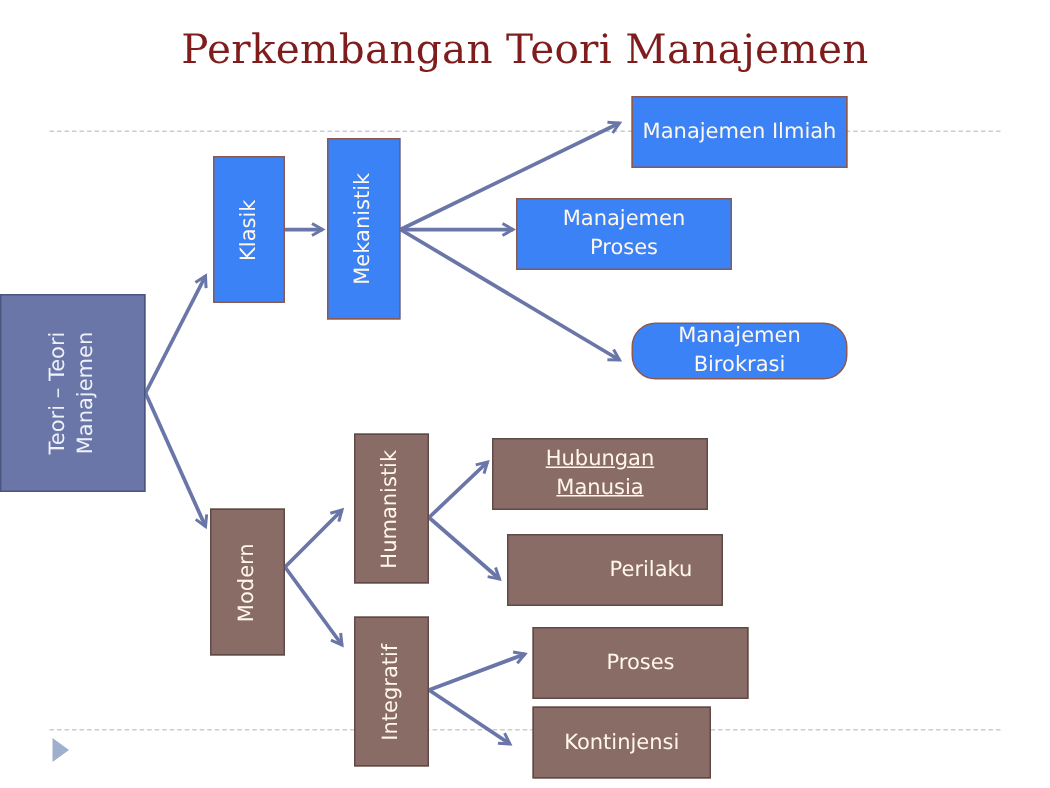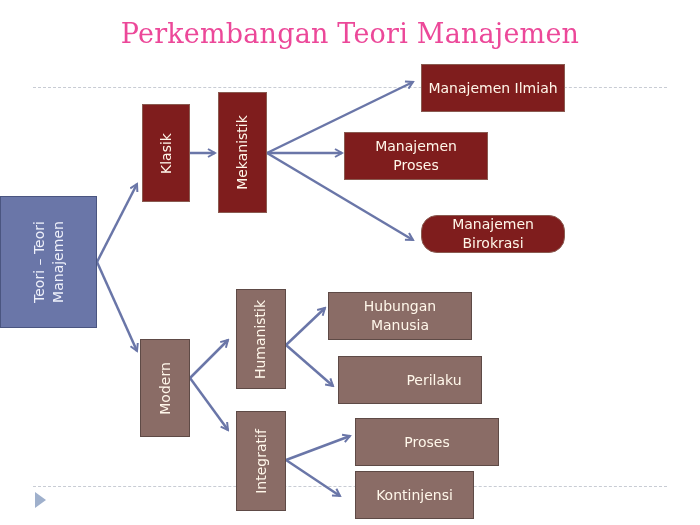--- a/index.html
+++ b/index.html
@@ -1,20 +1,20 @@
 <!DOCTYPE html>
 <html><head>
 <meta charset="utf-8">
 <style>
   html, body { margin:0; padding:0; }
   body { width:700px; height:525px; background:#ffffff; position:relative; overflow:hidden; font-family:"DejaVu Sans", sans-serif; }
-  .title { position:absolute; left:0; top:18px; width:700px; text-align:center; font-family:"DejaVu Serif", serif; font-size:27px; color:#ec4899; letter-spacing:0.2px; }
+  .title { position:absolute; left:0; top:18px; width:700px; text-align:center; font-family:"DejaVu Serif", serif; font-size:27px; color:#7f1d1d; letter-spacing:0.2px; }
   .rule { position:absolute; left:33px; width:634px; height:0; border-top:1px dashed #c8ccd4; }
   .box { position:absolute; box-sizing:border-box; display:flex; align-items:center; justify-content:center; text-align:center; color:#fff7ea; font-size:14px; line-height:19px; }
-  .klasik { background:#7f1d1d; border:1px solid #8a5a50; }
+  .klasik { background:#3b82f6; border:1px solid #8a5a50; }
   .modern { background:#8a6c66; border:1px solid #5e4a46; }
   .root { background:#6a76a8; border:1px solid #4a5580; color:#eef0fa; }
   .vert span { display:inline-block; transform:rotate(-90deg); white-space:nowrap; }
   svg.arrows { position:absolute; left:0; top:0; }
   .play { position:absolute; left:35px; top:492px; width:0; height:0; border-top:8px solid transparent; border-bottom:8px solid transparent; border-left:11px solid #9fb0cc; }
 </style>
 </head>
 <body>
 
 <div class="title">Perkembangan Teori Manajemen</div>
@@ -66,21 +66,21 @@
 <div class="box modern vert" style="left:140px; top:339px; width:50px; height:98px;">
   <span>Modern</span>
 </div>
 <div class="box modern vert" style="left:236px; top:289px; width:50px; height:100px;">
   <span>Humanistik</span>
 </div>
 <div class="box modern vert" style="left:236px; top:411px; width:50px; height:100px;">
   <span>Integratif</span>
 </div>
 <div class="box modern" style="left:328px; top:292px; width:144px; height:48px;">
-  <span style="width:80px;">Hubungan Manusia</span>
+  <span style="width:80px;text-decoration:underline;">Hubungan Manusia</span>
 </div>
 <div class="box modern" style="left:338px; top:356px; width:144px; height:48px;padding-left:48px;">
   <span>Perilaku</span>
 </div>
 <div class="box modern" style="left:355px; top:418px; width:144px; height:48px;">
   <span>Proses</span>
 </div>
 <div class="box modern" style="left:355px; top:471px; width:119px; height:48px;">
   <span>Kontinjensi</span>
 </div>

